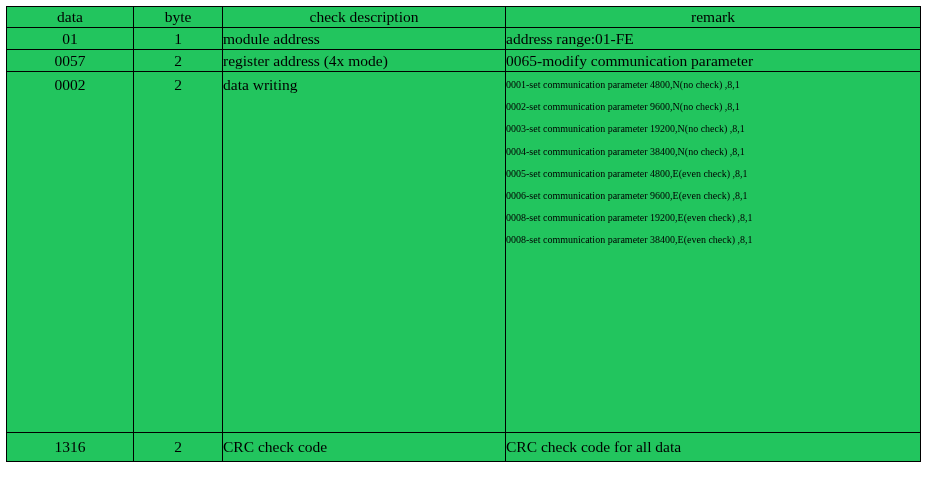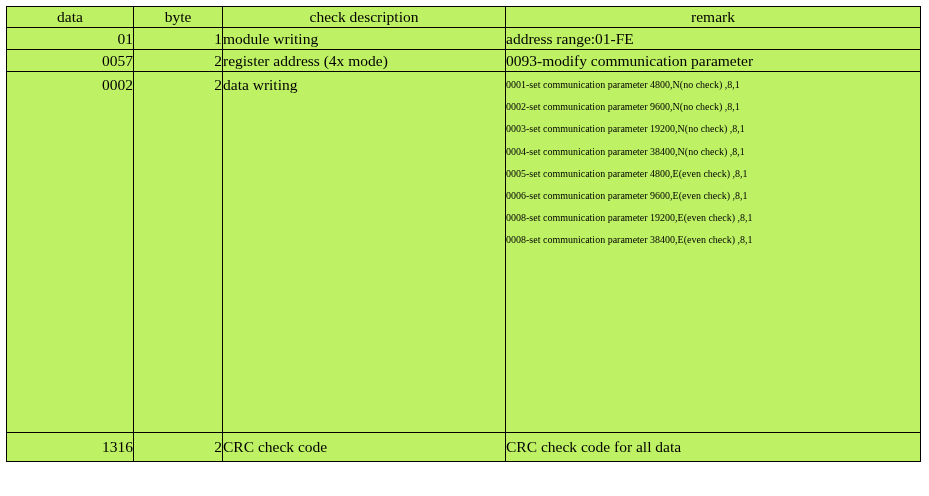--- a/index.html
+++ b/index.html
@@ -21,21 +21,21 @@
     height: 496px;
     background: #ffffff;
   }
   table.spec-table {
     position: absolute;
     left: 6px;
     top: 6px;
     width: 914px;
     border-collapse: collapse;
     table-layout: fixed;
-    background: #bef264;
+    background: #22c55e;
   }
   table.spec-table td,
   table.spec-table th {
     border: 1px solid #000000;
     padding: 0;
     vertical-align: top;
     font-weight: normal;
     font-size: 15.5px;
     line-height: 22px;
   }
@@ -47,21 +47,21 @@
   
   tr.header-row td {
     text-align: center;
     height: 20px;
     line-height: 20px;
     padding: 0 2px;
   }
 
   
   td.cell-center {
-    text-align: right;
+    text-align: center;
     padding: 1px 2px 0 2px;
   }
   td.cell-left {
     text-align: left;
     padding: 1px 4px 0 6px;
   }
   td.cell-remark {
     text-align: left;
     padding: 1px 5px 0 6px;
   }
@@ -117,30 +117,30 @@
       <tr class="header-row">
         <td>data</td>
         <td>byte</td>
         <td>check description</td>
         <td>remark</td>
       </tr>
 
       <tr class="r-short">
         <td class="cell-center">01</td>
         <td class="cell-center">1</td>
-        <td class="cell-left">module writing</td>
+        <td class="cell-left">module address</td>
         <td class="cell-remark">address range:01-FE</td>
       </tr>
 
 
       <tr class="r-short">
         <td class="cell-center">0057</td>
         <td class="cell-center">2</td>
         <td class="cell-left">register address (4x mode)</td>
-        <td class="cell-remark">0093-modify communication parameter</td>
+        <td class="cell-remark">0065-modify communication parameter</td>
       </tr>
 
       <tr class="r-tall">
         <td class="cell-center">0002</td>
         <td class="cell-center">2</td>
         <td class="cell-left">data writing</td>
         <td class="cell-remark">
           <ul class="remark-list">
               <li>0001-set communication parameter 4800,N(no check) ,8,1</li>
               <li>0002-set communication parameter 9600,N(no check) ,8,1</li>

